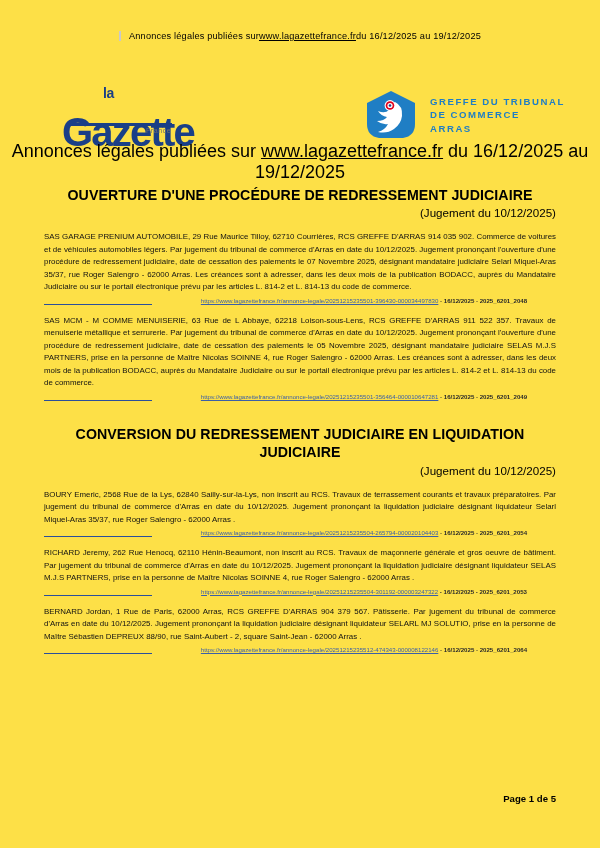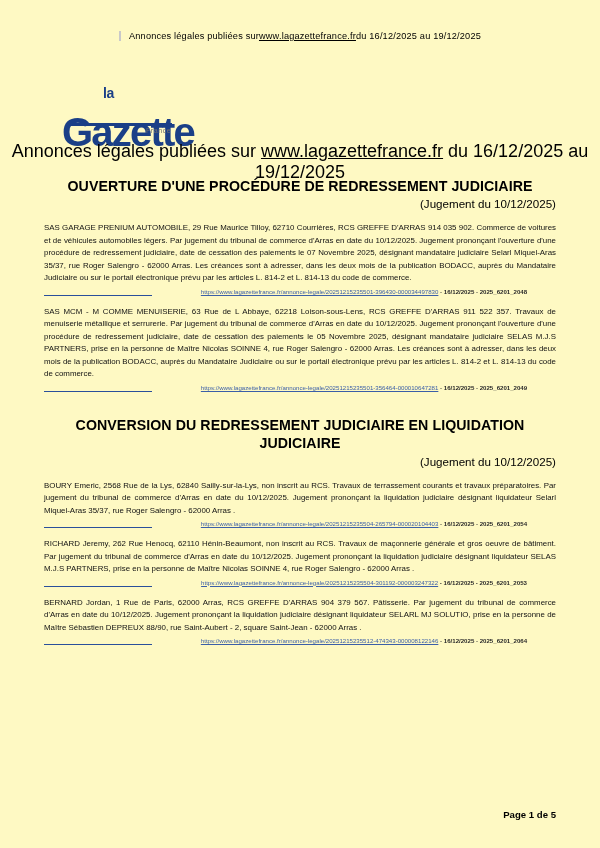--- a/index.html
+++ b/index.html
@@ -10,21 +10,21 @@
   }
   body {
     font-family: "Liberation Sans", sans-serif;
     color: #000000;
   }
   .page {
     position: relative;
     width: 600px;
     height: 848px;
     margin: 0 auto;
-    background: #fef9c3;
+    background: #fde047;
     box-sizing: border-box;
     overflow: hidden;
   }
 
   
   .top-banner {
     position: absolute;
     left: 0; right: 0;
     top: 31px;
     display: flex;
@@ -126,21 +126,21 @@
     text-align: center;
     font-size: 18px;
     color: #000;
   }
   .main-subtitle .lnk { text-decoration: underline; }
 
   
   .content {
     position: absolute;
     left: 44px;
-    top: 177px;
+    top: 186px;
     width: 512px;
   }
 
   .section-heading {
     text-align: center;
     font-size: 14.2px;
     font-weight: bold;
     line-height: 1.3;
     margin: 0 0 2px 0;
     letter-spacing: 0.005em;
@@ -197,21 +197,21 @@
   }
 
   .gap-before-section {
     height: 14px;
   }
 
   
   .page-footer {
     position: absolute;
     right: 44px;
-    bottom: 28px;
+    bottom: 44px;
     font-size: 9.6px;
     font-weight: bold;
     color: #000;
   }
 </style>
 </head>
 <body>
 
 <div class="page">
 
@@ -225,20 +225,35 @@
 
   <div class="logo-row">
 
     <div class="gazette-logo">
       <div class="gaz-la">la</div>
       <div class="gaz-main">Gazette</div>
       <div class="gaz-underbar"></div>
       <div class="gaz-france">France</div>
     </div>
 
+    <div class="greffe-logo">
+      <svg class="greffe-mark" viewBox="0 0 52 50">
+        <path d="M26 1 L50 13 L50 34 Q50 46 38 48 L14 48 Q2 46 2 34 L2 13 Z" fill="#1f7ec4"></path>
+        <path d="M30 12 Q38 16 37 26 Q36 34 29 39 Q22 44 13 42 Q20 40 23 34 Q17 35 12 31 Q19 31 22 27 Q16 26 13 21 Q20 24 24 20 Q24 14 30 12 Z" fill="#ffffff"></path>
+        <circle cx="25" cy="15.5" r="5.4" fill="#ffffff"></circle>
+        <circle cx="25" cy="15.5" r="4.3" fill="#e2001a"></circle>
+        <circle cx="25" cy="15.5" r="2.6" fill="#ffffff"></circle>
+        <circle cx="25" cy="15.5" r="1.3" fill="#1a3f87"></circle>
+      </svg>
+      <div class="greffe-text">
+        <div>GREFFE DU TRIBUNAL</div>
+        <div>DE COMMERCE</div>
+        <div>ARRAS</div>
+      </div>
+    </div>
 
   </div>
 
   <div class="main-subtitle">
     <span>Annonces légales publiées sur </span><span class="lnk">www.lagazettefrance.fr</span><span> du 16/12/2025 au 19/12/2025</span>
   </div>
 
   <div class="content">
 
     <div>

